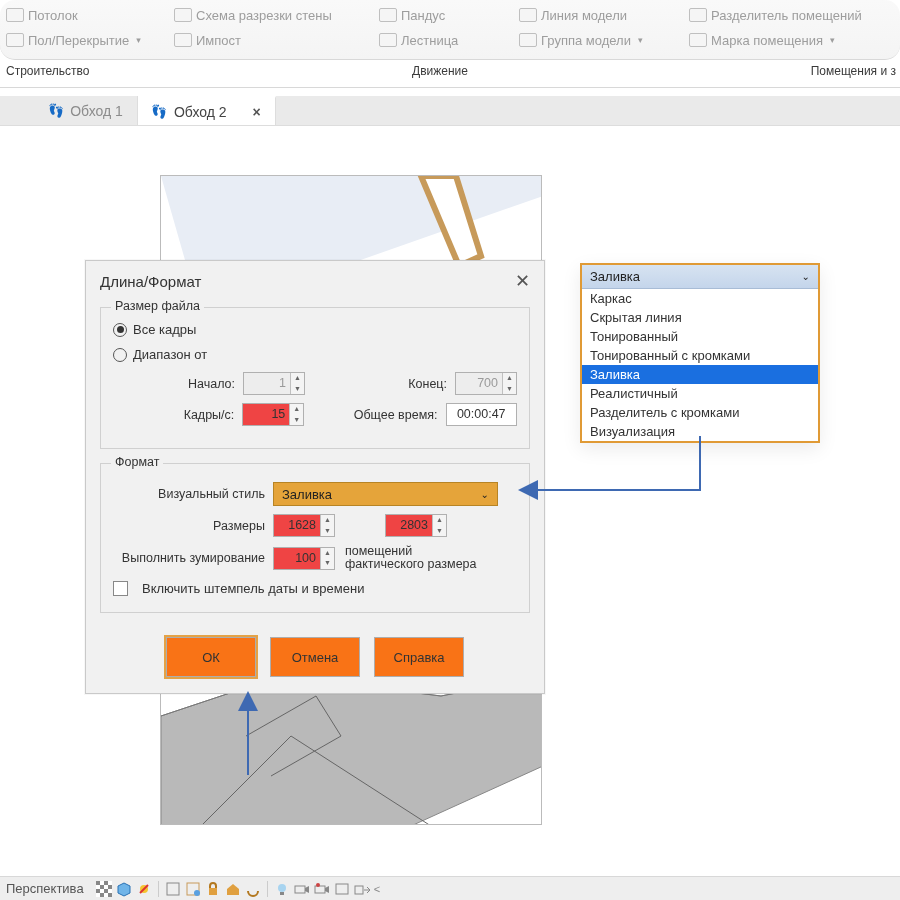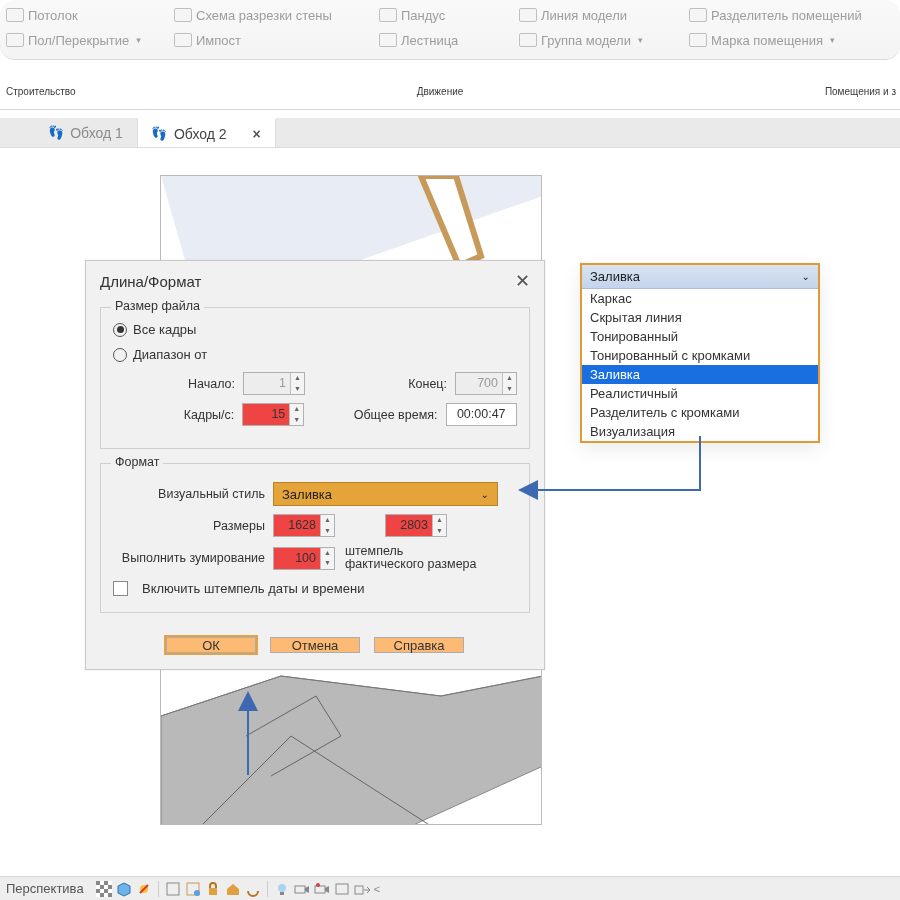--- a/index.html
+++ b/index.html
@@ -26,21 +26,21 @@
   }
   .ribbon .grp { display:flex; flex-direction:column; gap:3px; padding:4px 6px 0 6px; }
   .ribbon .item { display:flex; align-items:center; gap:4px; font-size:13px; height:22px; }
   .ribbon .icon {
     width:18px; height:14px; border:1px solid #bfbfbf; border-radius:2px; background:#f5f5f5;
     display:inline-block;
   }
   .ribbon .caret::after{ content:"▾"; font-size:9px; margin-left:3px; color:#9d9d9d;}
   .ribbon-labels{
     display:flex; height:28px; background:#fff; border-bottom:1px solid #d8d8d8;
-    color:#3a3a3a; font-size:10px;margin-top:22px;
+    color:#3a3a3a; font-size:12px;
   }
   .ribbon-labels .lbl { padding:4px 10px; }
   
   .tabstrip { height:30px; background:#eaeaea; margin-top:8px; display:flex; align-items:stretch; border-bottom:1px solid #ddd;}
   .tab {
     display:flex; align-items:center; gap:6px; padding:0 14px; color:#8c8c8c; font-size:14px;
     border-right:1px solid #ddd; cursor:pointer;
   }
   .tab.active { background:#fff; color:#444; border-top:2px solid #fff;}
   .tab .x { color:#555; font-weight:bold; margin-left:20px; }
@@ -83,21 +83,21 @@
   .combo{
     display:flex; align-items:center; justify-content:space-between;
     border:1px solid #b78425; background:#e5a43a; height:24px; padding:0 8px;
     color:#222; font-size:13px; width:225px; cursor:pointer;
   }
   .combo .ar{ font-size:10px;}
   .checkrow{ display:flex; align-items:center; gap:14px; margin:10px 0 2px 0;}
   .check{ width:15px; height:15px; border:1px solid #888; background:#fff;}
   .btnrow{ display:flex; justify-content:center; gap:14px; padding:10px 0 16px 0;}
   .btn{
-    width:90px; height:16px; border:1px solid #adadad; background:#fdba74;
+    width:90px; height:40px; border:1px solid #adadad; background:#f97316;
     display:flex; align-items:center; justify-content:center; font-size:13px; cursor:pointer;
   }
   .btn.primary{ box-shadow:0 0 0 2px rgba(226,153,51,0.9); }
   
   .dropdown{
     position:absolute; left:580px; top:263px; width:240px;
     border:2px solid #e09a35; background:#fff; z-index:4;
     box-shadow:0 6px 18px rgba(0,0,0,0.08);
   }
   .dropdown .dd-head{
@@ -293,21 +293,21 @@
       <span class="lab" style="width:160px;">Выполнить зумирование</span>
       <span class="num">
         <span class="val">100</span>
         <span class="spin">
             <span>▲</span>
             <span>▼</span>
           </span>
       </span>
       <span style="width:10px;"></span>
       <span style="font-size:12.5px; line-height:13px;">
-        <div>штемпель</div>
+        <div>помещений</div>
         <div>фактического размера</div>
       </span>
     </div>
 
     <div class="checkrow">
       <span class="check"></span>
       <span>Включить штемпель даты и времени</span>
     </div>
   </div>
 

